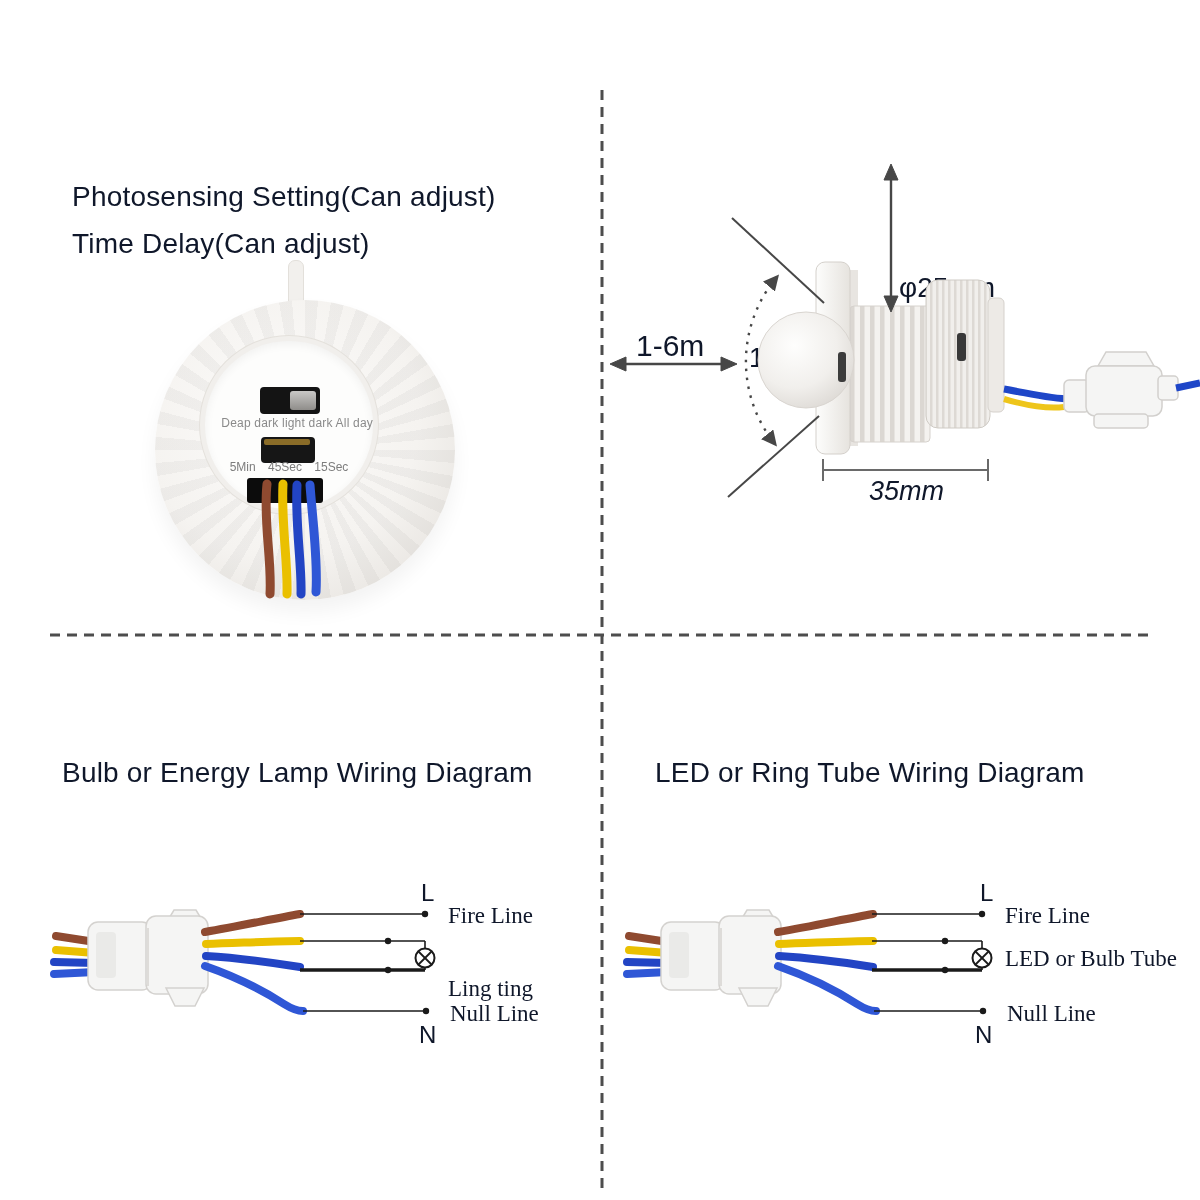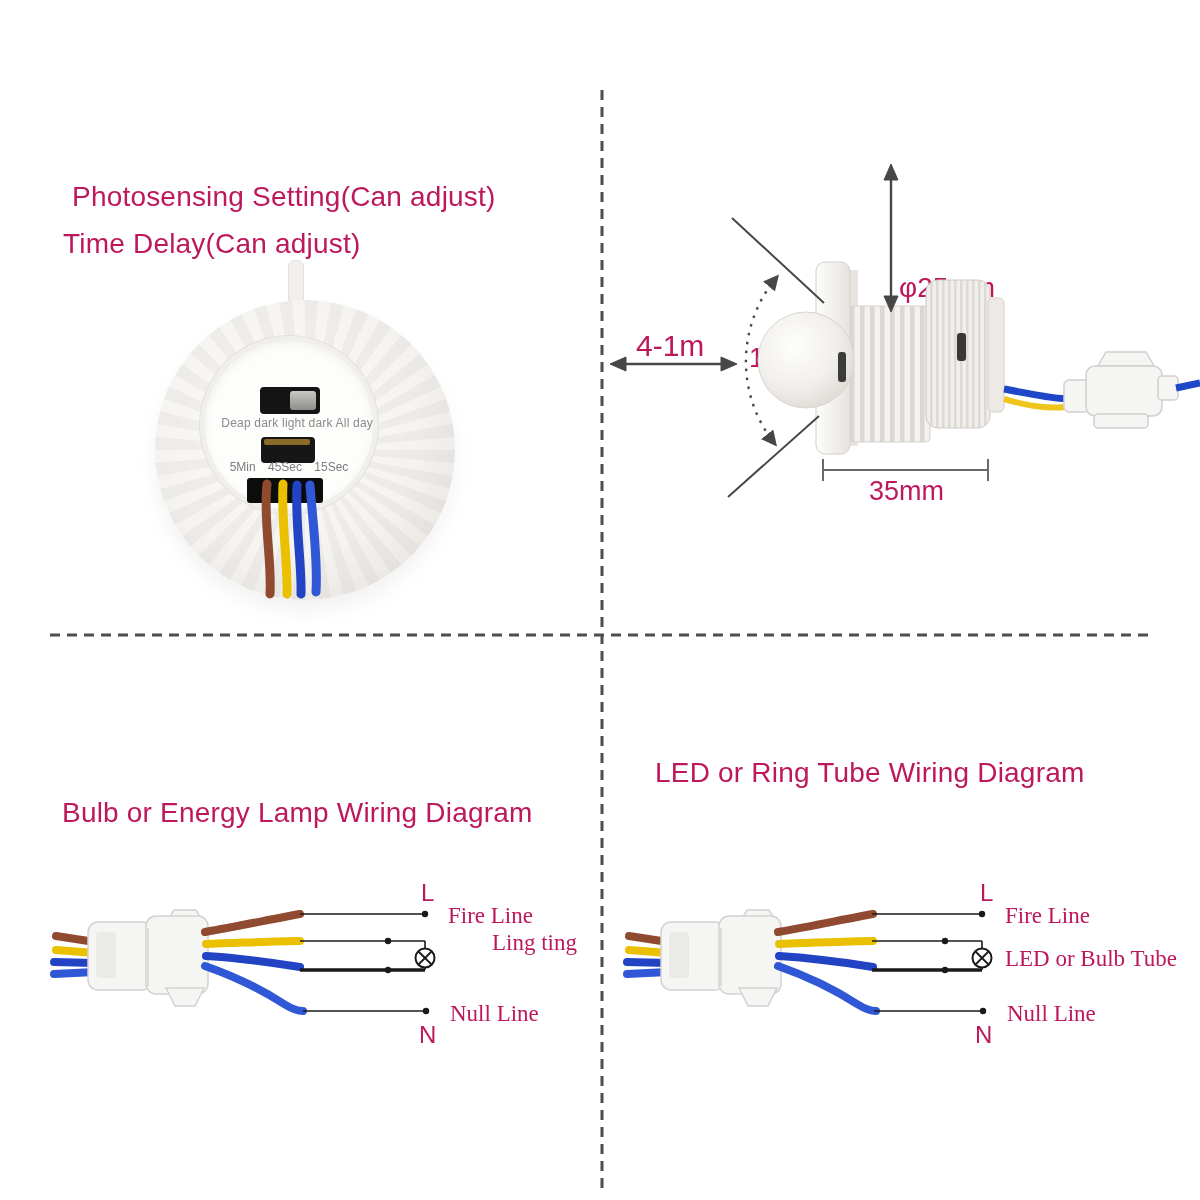--- a/index.html
+++ b/index.html
@@ -2,21 +2,21 @@
 <html><head>
 <meta charset="utf-8">
 <style>
   html,body{margin:0;padding:0;}
   body{
     width:1200px;height:1200px;position:relative;background:#ffffff;
     font-family:"Liberation Sans","DejaVu Sans",sans-serif;color:#1c1c1c;
     overflow:hidden;
   }
   .abs{position:absolute;}
-  .label{position:absolute;z-index:2;white-space:nowrap;color:#be185d;}
+  .label{position:absolute;z-index:2;white-space:nowrap;color:#0f172a;}
   .title{font-size:28px;letter-spacing:.2px;}
   .dim{font-size:28px;}
   .wlabel{font-size:23px;font-family:Liberation Serif, serif;}
   .term{font-size:24px;}
 
   
   .photo{z-index:1;}
   .stem{left:288px;top:260px;width:14px;height:46px;background:#f2f0ed;
         border:1px solid #e3e0db;border-radius:7px 7px 2px 2px;}
   .outer-ring{left:155px;top:300px;width:300px;height:300px;border-radius:50%;
@@ -37,33 +37,33 @@
     font-size:12px;color:#8a8a8a;letter-spacing:.2px;}
   .time-text{left:203px;top:460px;width:172px;text-align:center;
     font-size:12px;color:#7d7d7d;word-spacing:9px;}
 
   svg.lineart{position:absolute;left:0;top:0;z-index:3;}
 </style>
 </head>
 <body>
 
 <div class="label title" style="left:72px;top:181px;">Photosensing Setting(Can adjust)</div>
-<div class="label title" style="left:63px;top:228px;">Time Delay(Can adjust)</div>
+<div class="label title" style="left:72px;top:228px;">Time Delay(Can adjust)</div>
 
 <div class="label dim" style="left:899px;top:228px;margin-top:44px;">φ25mm</div>
-<div class="label" style="left:636px;top:329px;font-size:30px;">4-1m</div>
+<div class="label" style="left:636px;top:329px;font-size:30px;">1-6m</div>
 <div class="label" style="left:749px;top:343px;font-size:27px;">110°</div>
-<div class="label" style="left:869px;top:476px;font-size:27px;">35mm</div>
-
-<div class="label title" style="left:62px;top:757px;margin-top:40px;">Bulb or Energy Lamp Wiring Diagram</div>
+<div class="label" style="left:869px;top:476px;font-size:27px;font-style:italic;">35mm</div>
+
+<div class="label title" style="left:62px;top:757px;">Bulb or Energy Lamp Wiring Diagram</div>
 <div class="label title" style="left:655px;top:757px;">LED or Ring Tube Wiring Diagram</div>
 
 <div class="label term" style="left:421px;top:879px;">L</div>
 <div class="label wlabel" style="left:448px;top:903px;">Fire Line</div>
-<div class="label wlabel" style="left:448px;top:930px;margin-left:44px;">Ling ting</div>
+<div class="label wlabel" style="left:448px;top:976px;">Ling ting</div>
 <div class="label wlabel" style="left:450px;top:1001px;">Null Line</div>
 <div class="label term" style="left:419px;top:1021px;">N</div>
 
 <div class="label term" style="left:980px;top:879px;">L</div>
 <div class="label wlabel" style="left:1005px;top:903px;">Fire Line</div>
 <div class="label wlabel" style="left:1005px;top:946px;">LED or Bulb Tube</div>
 <div class="label wlabel" style="left:1007px;top:1001px;">Null Line</div>
 <div class="label term" style="left:975px;top:1021px;">N</div>
 
 <div class="abs photo stem"></div>

